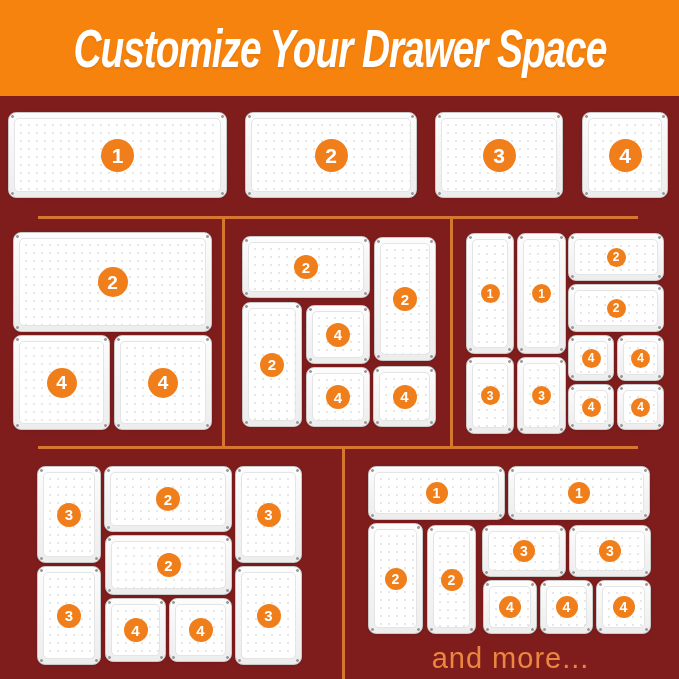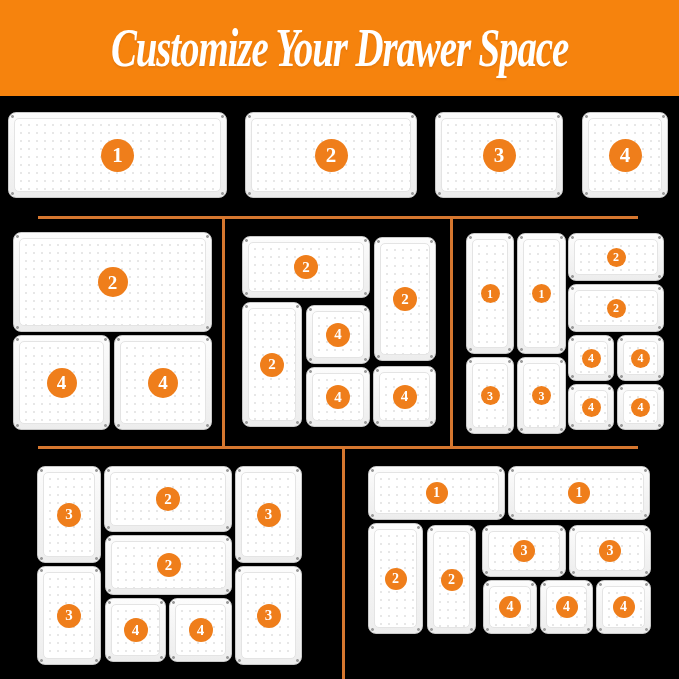--- a/index.html
+++ b/index.html
@@ -1,18 +1,18 @@
 <!DOCTYPE html>
 <html style="--header-bg: #F6830D; --badge: #EF7E1B; --divider: #D6772F; --more-text: #EC8640; --tray-border: #C9C9C9;"><head>
 <meta charset="utf-8">
 <style>
   html,body{margin:0;padding:0;background:#ffffff;}
   .canvas{
-    position:relative;width:679px;height:679px;background:#000000;overflow:hidden;
-    font-family:Liberation Serif, serif;
+    position:relative;width:679px;height:679px;background:#7f1d1d;overflow:hidden;
+    font-family:Liberation Sans, sans-serif;
   }
   
   .header{
     position:absolute;left:0;top:0;width:679px;height:96px;
     background:var(--header-bg,#F6830D);
     display:flex;align-items:center;justify-content:center;
   }
   .title{
     display:inline-block;color:#ffffff;font-weight:700;font-style:italic;
     font-size:54px;letter-spacing:-1.5px;white-space:nowrap;
@@ -230,14 +230,15 @@
   </div>
   <div class="tray" style="left:540px;top:580px;width:53px;height:54px">
     <div class="well"></div>
     <span class="badge b22">4</span>
   </div>
   <div class="tray" style="left:596px;top:580px;width:55px;height:54px">
     <div class="well"></div>
     <span class="badge b22">4</span>
   </div>
 
+  <div class="more">and more...</div>
 
 </div>
 
 </body></html>

